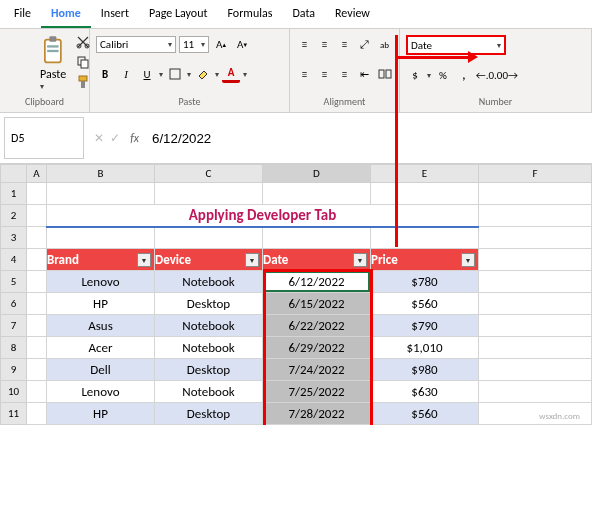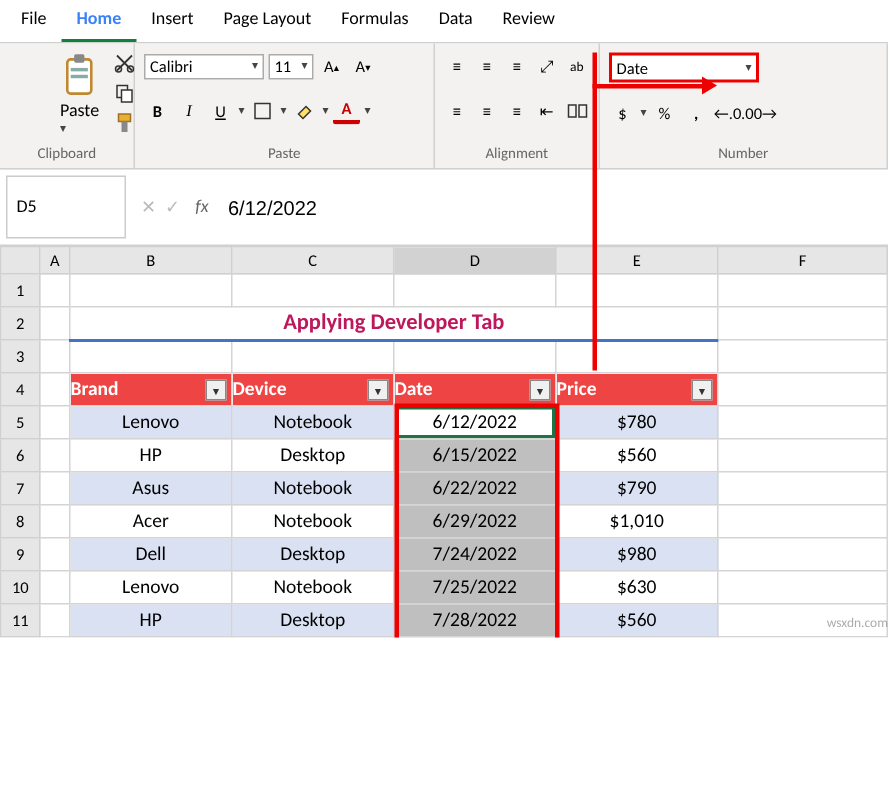--- a/index.html
+++ b/index.html
@@ -40,21 +40,21 @@
 .c-even td.dc { background: #d9e1f2; }
 .c-odd td.dc { background: #fff; }
 .dc { text-align: center; font-family: Calibri; font-size: 13px; }
 .price { text-align: center; padding-right: 14px; }
 .sel-range { background: #bfbfbf !important; }
 .sel-first { box-shadow: inset 0 0 0 2px #217346; background: #fff !important; }
 
 .overlay { position: absolute; border: 3px solid #e00; pointer-events: none; }
 .arrow-line { position: absolute; background: #e00; height: 3px; }
 .arrow-head { position: absolute; width: 0; height: 0; border-top: 6px solid transparent; border-bottom: 6px solid transparent; border-left: 10px solid #e00; }
-.wm { position: absolute; right: 0; bottom: 4px; font-size: 9px; color: #888; opacity: 0.7; }
+.wm { position: absolute; right: 12px; bottom: 4px; font-size: 9px; color: #888; opacity: 0.7; }
 </style>
 </head>
 <body>
 
 <div class="menubar">
   <div class="tab">File</div>
   <div class="tab active">Home</div>
   <div class="tab">Insert</div>
   <div class="tab">Page Layout</div>
   <div class="tab">Formulas</div>

